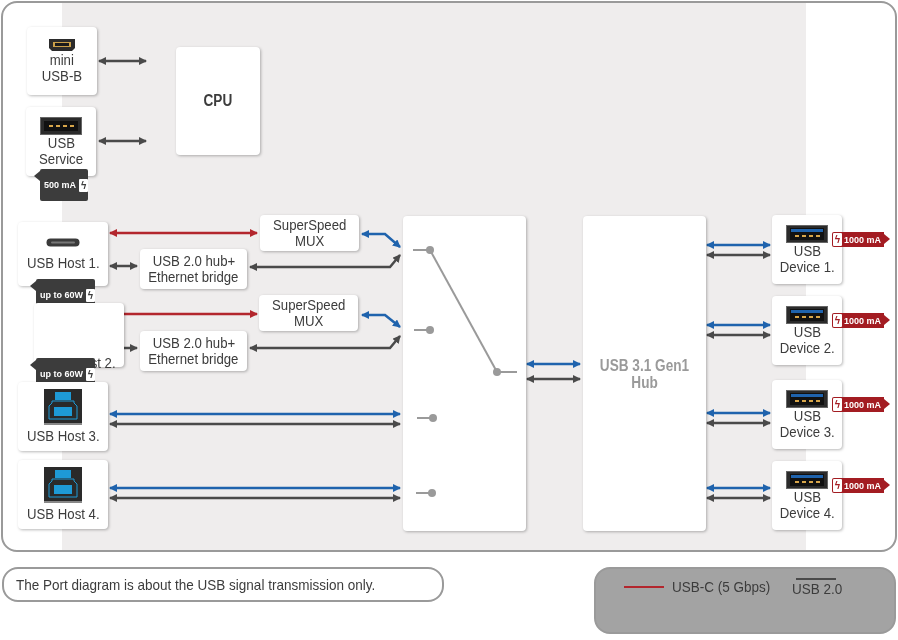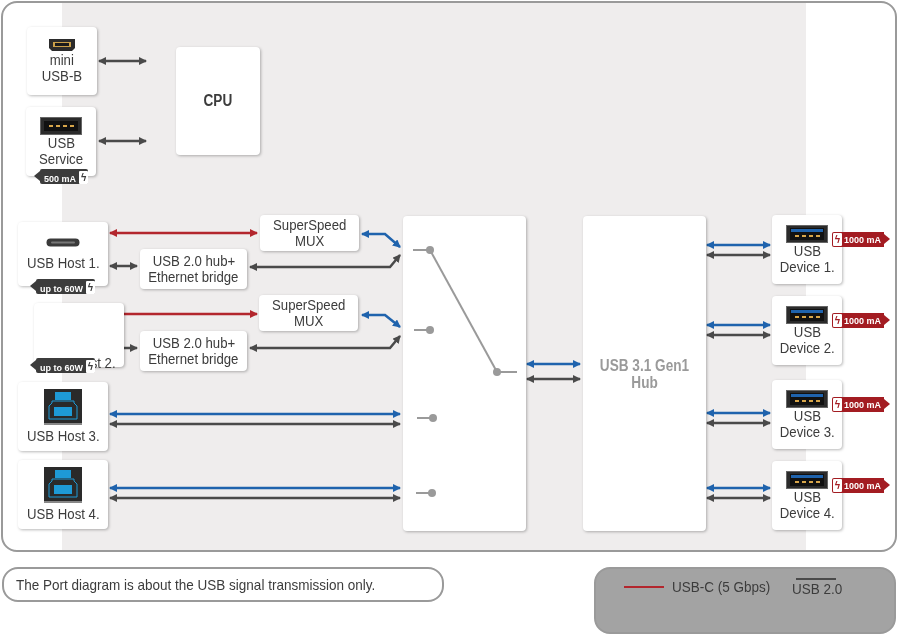--- a/index.html
+++ b/index.html
@@ -22,22 +22,22 @@
     text-align: center; color: #3c3c3c;
   }
   .port-label { font-size: 15px; line-height: 16px; transform: scaleX(0.88); white-space: nowrap; }
   .mid-label { font-size: 15px; line-height: 16px; transform: scaleX(0.88); white-space: nowrap; }
   .cpu-label { font-size: 16px; font-weight: bold; color: #3c3c3c; transform: scaleX(0.85); }
   .hub-label { font-size: 16px; font-weight: bold; color: #9a9a9a; line-height: 17px; transform: scaleX(0.85); white-space: nowrap; }
 
   .icon-wrap { display: block; }
 
   .badge {
-    position: absolute; height: 15px; background: #3c3c3c; color: #fff;
-    font-size: 9px; font-weight: bold; display: flex; align-items: flex-end;
+    position: absolute; height: 32px; background: #3c3c3c; color: #fff;
+    font-size: 9px; font-weight: bold; display: flex; align-items: center;
     border-radius: 2px; padding-left: 4px; white-space: nowrap;
   }
   .badge::before {
     content: ""; position: absolute; left: -6px; top: 2px;
     border-top: 5px solid transparent; border-bottom: 5px solid transparent; border-right: 6px solid #3c3c3c;
   }
   .badge .bolt {
     display: inline-flex; align-items: center; justify-content: center;
     width: 9px; height: 13px; background: #fff; color: #3c3c3c; margin-left: 3px;
     font-size: 10px; border-radius: 1px;

